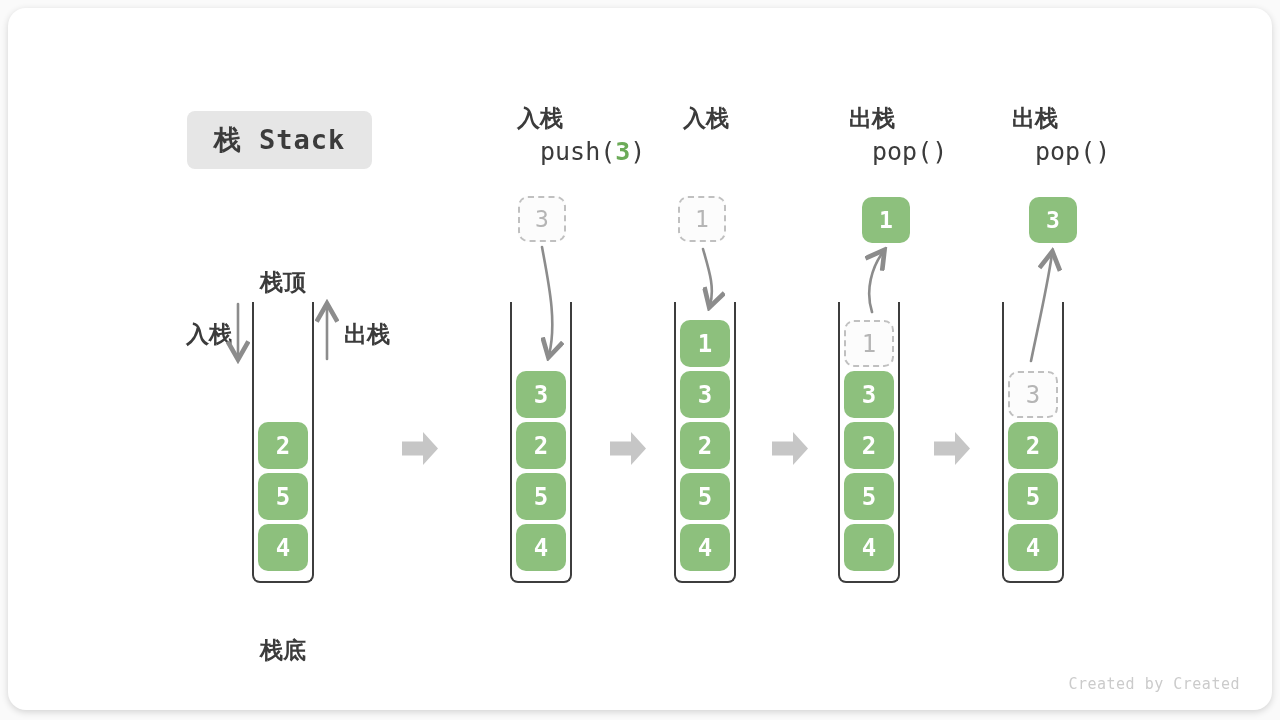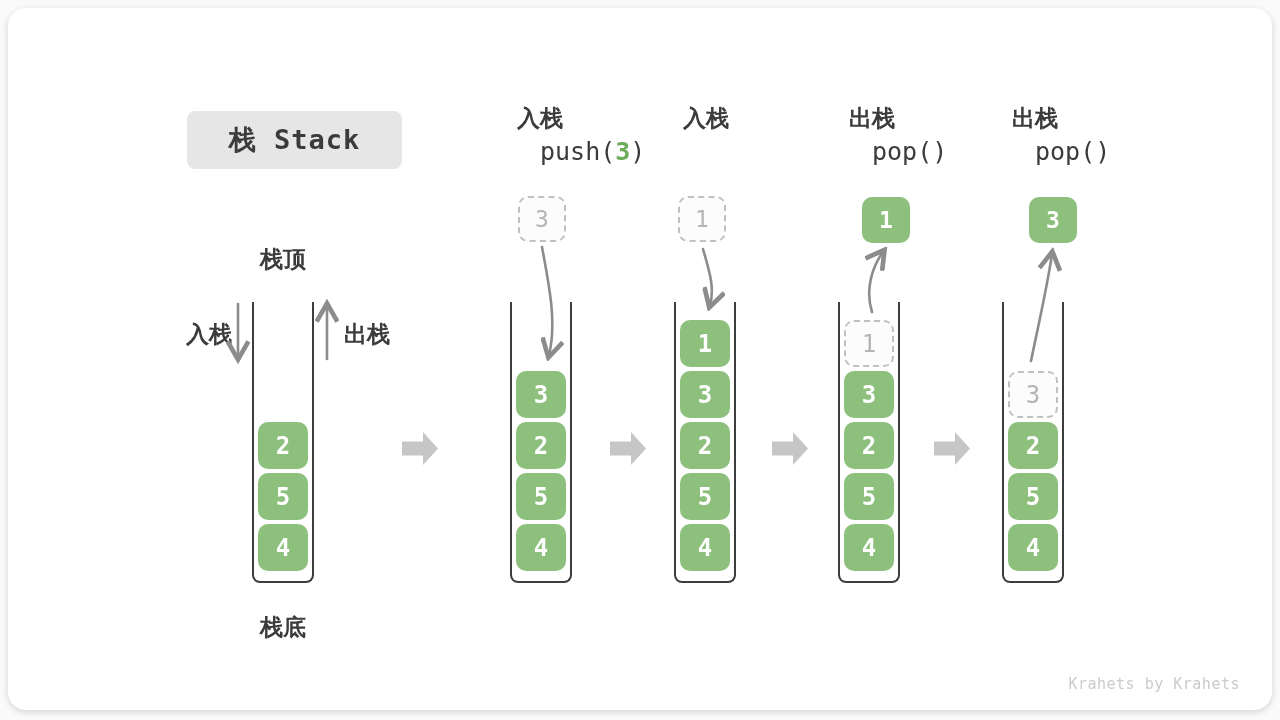--- a/index.html
+++ b/index.html
@@ -10,37 +10,37 @@
   }
   #card{
     position:absolute;left:8px;top:8px;right:8px;bottom:10px;
     background:#ffffff;border-radius:18px;
     box-shadow:0 2px 7px rgba(0,0,0,0.16);
   }
   #canvas{position:absolute;inset:0;z-index:1;}
   .abs{position:absolute;}
   
   #title-box{
-    left:187px;top:111px;width:215px;height:58px;
+    left:187px;top:111px;width:185px;height:58px;
     background:var(--title-bg);border-radius:8px;
     display:flex;align-items:center;justify-content:center;
     font-family:"DejaVu Sans Mono","Liberation Mono",monospace;
     font-size:27px;font-weight:600;color:var(--ink);letter-spacing:1px;
   }
   
   .op-label{top:103px;width:160px;color:var(--ink);}
   .op-line1{font-size:23px;font-weight:700;line-height:30px;}
   .op-line2{
     font-family:"DejaVu Sans Mono","Liberation Mono",monospace;
     font-size:25px;line-height:38px;color:var(--ink);margin-left:23px;
   }
   .op-arg{color:var(--accent-green);font-weight:700;}
   
   .cjk-label{font-size:23px;font-weight:700;color:var(--ink);white-space:nowrap;}
-  .centered{transform:translateX(-50%);}
+  .centered{transform:translateX(-50%);margin-top:23px;}
   
   .stack-container{
     position:absolute;width:62px;box-sizing:border-box;
     border-left:2px solid var(--wall);
     border-right:2px solid var(--wall);
     border-bottom:2px solid var(--wall);
     border-bottom-left-radius:8px;border-bottom-right-radius:8px;
     background:transparent;
   }
   
@@ -97,21 +97,21 @@
       </marker>
     </defs>
   <path d="M542,247 C549,285 557,322 549,355" fill="none" stroke="#8c8c8c" stroke-width="2.6" stroke-linecap="round" marker-end="url(#ah)"></path>
       <path d="M703,249 C709,270 715,288 710,305" fill="none" stroke="#8c8c8c" stroke-width="2.6" stroke-linecap="round" marker-end="url(#ah)"></path>
       <path d="M872,312 C865,290 872,267 883,252" fill="none" stroke="#8c8c8c" stroke-width="2.6" stroke-linecap="round" marker-end="url(#ah)"></path>
       <path d="M1031,361 C1039,322 1047,288 1052,254" fill="none" stroke="#8c8c8c" stroke-width="2.6" stroke-linecap="round" marker-end="url(#ah)"></path>
       <path d="M238,304 L238,357" fill="none" stroke="#8c8c8c" stroke-width="2.6" stroke-linecap="round" marker-end="url(#ah)"></path>
       <path d="M327,359 L327,306" fill="none" stroke="#8c8c8c" stroke-width="2.6" stroke-linecap="round" marker-end="url(#ah)"></path>
     </svg>
 
-  <div id="watermark" class="abs">Krahets by Krahets</div>
+  <div id="watermark" class="abs">Created by Created</div>
 <div class="abs op-label" style="left: 517px;">
       <div class="op-line1">入栈</div>
       <div class="op-line2"><span>push(</span><span class="op-arg">3</span><span>)</span></div>
     </div>
     <div class="abs op-label" style="left: 683px;">
       <div class="op-line1">入栈</div>
     </div>
     <div class="abs op-label" style="left: 849px;">
       <div class="op-line1">出栈</div>
       <div class="op-line2"><span>pop(</span><span class="op-arg"></span><span>)</span></div>

